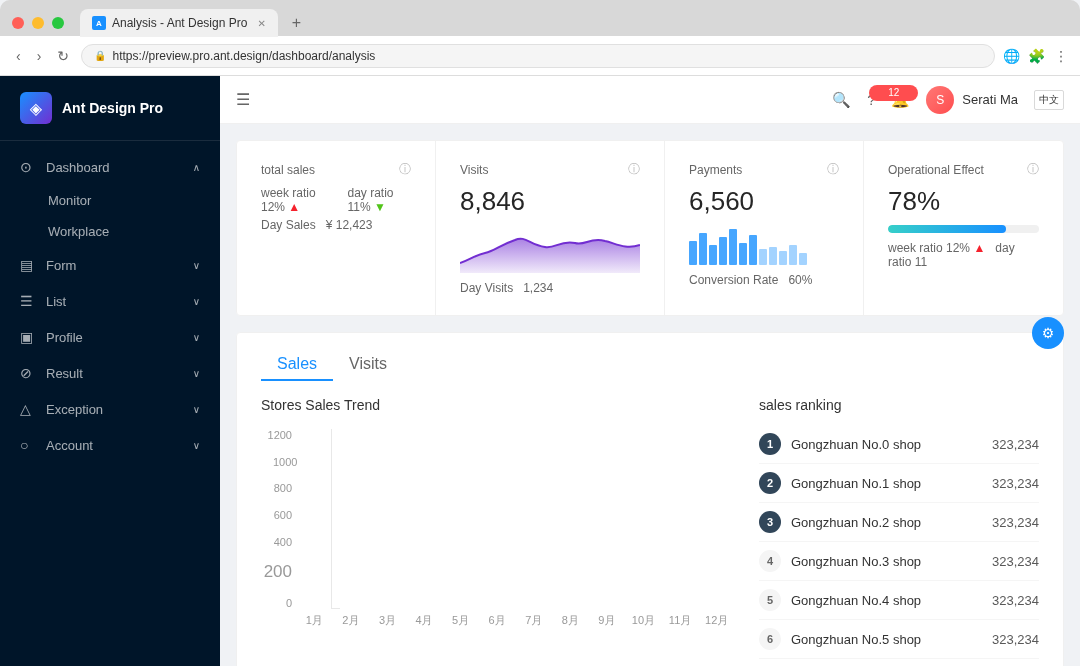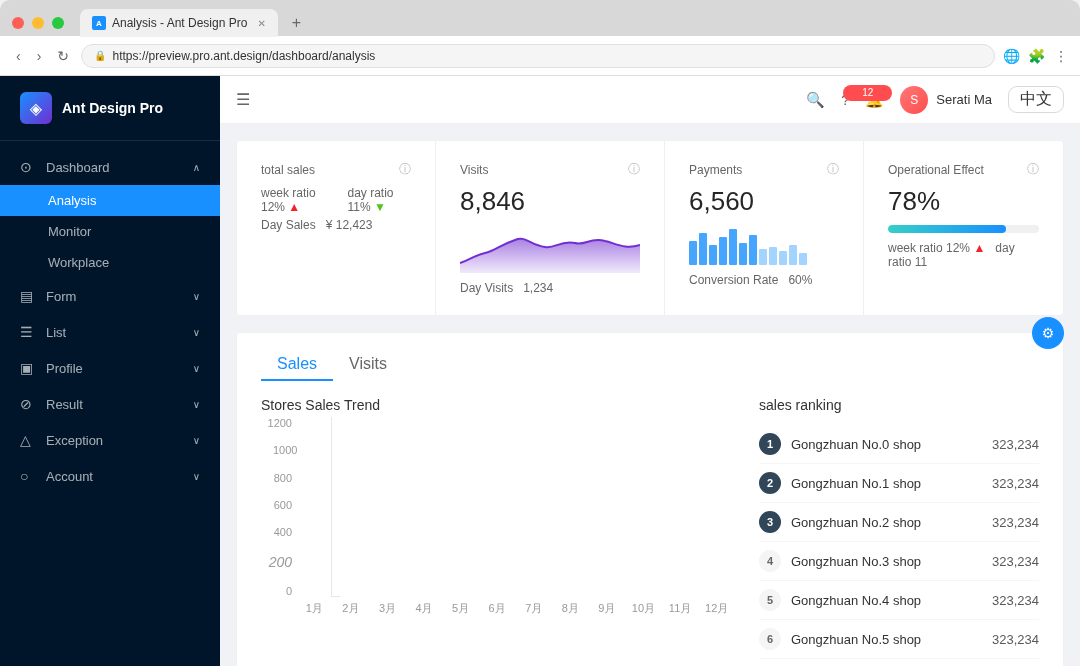--- a/index.html
+++ b/index.html
@@ -45,21 +45,21 @@
     .app-header { background: white; display: flex; align-items: center; padding: 0 16px; height: 48px; border-bottom: 1px solid #f0f0f0; }
     .header-left { display: flex; align-items: center; gap: 12px; }
     .hamburger { font-size: 16px; color: #666; cursor: pointer; }
     .header-right { margin-left: auto; display: flex; align-items: center; gap: 16px; }
     .header-icon { color: #666; font-size: 15px; cursor: pointer; }
     .notification-badge { position: relative; }
     .badge { position: absolute; top: -6px; right: -8px; background: #ff4d4f; color: white; font-size: 10px; border-radius: 10px; padding: 0 19px; min-width: 16px; height: 16px; display: flex; align-items: center; justify-content: center; }
     .user-info { display: flex; align-items: center; gap: 8px; cursor: pointer; }
     .avatar { width: 28px; height: 28px; border-radius: 50%; background: linear-gradient(135deg, #ff7875, #ff4d4f); display: flex; align-items: center; justify-content: center; color: white; font-size: 12px; }
     .username { font-size: 13px; color: #333; }
-    .lang-btn { border: 1px solid #d9d9d9; border-radius: 9px; padding: 2px 11px; font-size: 16px; color: #333; cursor: pointer; background: white; }
+    .lang-btn { border: 1px solid #d9d9d9; border-radius: 2px; padding: 2px 4px; font-size: 10px; color: #333; cursor: pointer; background: white; }
 
     
     .main-content { flex: 1; overflow-y: auto; padding: 16px; }
 
     
     .stats-grid { display: grid; grid-template-columns: repeat(4, 1fr); gap: 0; background: white; margin-bottom: 16px; border: 1px solid #f0f0f0; border-radius: 4px; }
     .stat-card { padding: 20px 24px; border-right: 1px solid #f0f0f0; }
     .stat-card:last-child { border-right: none; }
     .stat-label { font-size: 12px; color: #666; display: flex; align-items: center; justify-content: space-between; margin-bottom: 8px; }
     .stat-info { color: #bbb; font-size: 12px; }
@@ -89,21 +89,21 @@
     .tab-buttons { display: flex; gap: 0; }
     .tab-btn { padding: 6px 16px; font-size: 16px; color: #666; cursor: pointer; border-bottom: 2px solid transparent; }
     .tab-btn.active { color: #1890ff; border-bottom: 2px solid #1890ff; }
     .date-filters { margin-left: auto; display: flex; align-items: center; gap: 8px; }
     .filter-btn { font-size: 13px; color: #666; cursor: pointer; padding: 2px 8px; }
     .filter-btn.active { color: #1890ff; }
     .date-range { display: flex; align-items: center; gap: 4px; border: 1px solid #d9d9d9; border-radius: 2px; padding: 2px 8px; font-size: 12px; color: #333; }
 
     
     .chart-ranking-grid { display: grid; grid-template-columns: 1fr 280px; gap: 24px; }
-    .chart-title { font-size: 14px; color: #333; font-weight: 500; margin-bottom: 4px; }
+    .chart-title { font-size: 14px; color: #333; font-weight: 500; margin-bottom: 16px; }
     .ranking-title { font-size: 14px; color: #333; font-weight: 500; margin-bottom: 12px; }
 
     
     .bar-chart { position: relative; }
     .bars-area { margin-left: 35px; display: flex; align-items: flex-end; gap: 0; height: 180px; border-left: 1px solid #e8e8e8; border-bottom: 1px solid #e8e8e8; padding: 0 4px; }
     .bar-group { flex: 1; display: flex; flex-direction: column; align-items: center; gap: 2px; }
     .bar { background: #adc6ff; border-radius: 2px 2px 0 0; width: 65%; }
     .x-labels { margin-left: 35px; display: flex; }
     .x-label { flex: 1; text-align: center; font-size: 11px; color: #999; padding-top: 4px; }
 
@@ -159,23 +159,20 @@
     <div class="sidebar-logo">
       <div class="logo-icon">◈</div>
       <span class="logo-text">Ant Design Pro</span>
     </div>
     <div class="sidebar-menu">
 
       <div class="menu-item">
         <span class="menu-icon">⊙</span>
         <span>Dashboard</span>
         <span class="menu-arrow">∧</span>
-      </div>
-      <div class="menu-item submenu active">
-        <span>Analysis</span>
       </div>
       <div class="menu-item submenu">
         <span>Monitor</span>
       </div>
       <div class="menu-item submenu">
         <span>Workplace</span>
       </div>
 
       <div class="menu-item">
         <span class="menu-icon">▤</span>
@@ -330,21 +327,21 @@
           <div>
             <div class="chart-title">Stores Sales Trend</div>
             <div class="bar-chart">
               <div style="display:flex; margin-left:0;">
                 <div style="width:35px; display:flex; flex-direction:column; justify-content:space-between; height:180px; text-align:right; padding-right:4px;">
                   <span style="font-size:11px;color:#999;">1200</span>
                   <span style="font-size:11px;color:#999;margin-left:12px;">1000</span>
                   <span style="font-size:11px;color:#999;">800</span>
                   <span style="font-size:11px;color:#999;">600</span>
                   <span style="font-size:11px;color:#999;">400</span>
-                  <span style="font-size:14px;color:#999;font-style:italic;">200</span>
+                  <span style="font-size:17px;color:#999;">200</span>
                   <span style="font-size:11px;color:#999;">0</span>
                 </div>
                 <div id="bars-area" class="bars-area">
                 <div class="bar-group" style="height: 100%; display: flex; align-items: flex-end; flex: 1 1 0%;">
                       <div class="bar" style="height: 16.6667%; width: 70%; background: rgb(173, 198, 255); border-radius: 2px 2px 0px 0px;"></div>
                     </div>
                     <div class="bar-group" style="height: 100%; display: flex; align-items: flex-end; flex: 1 1 0%;">
                       <div class="bar" style="height: 31.6667%; width: 70%; background: rgb(173, 198, 255); border-radius: 2px 2px 0px 0px;"></div>
                     </div>
                     <div class="bar-group" style="height: 100%; display: flex; align-items: flex-end; flex: 1 1 0%;">

